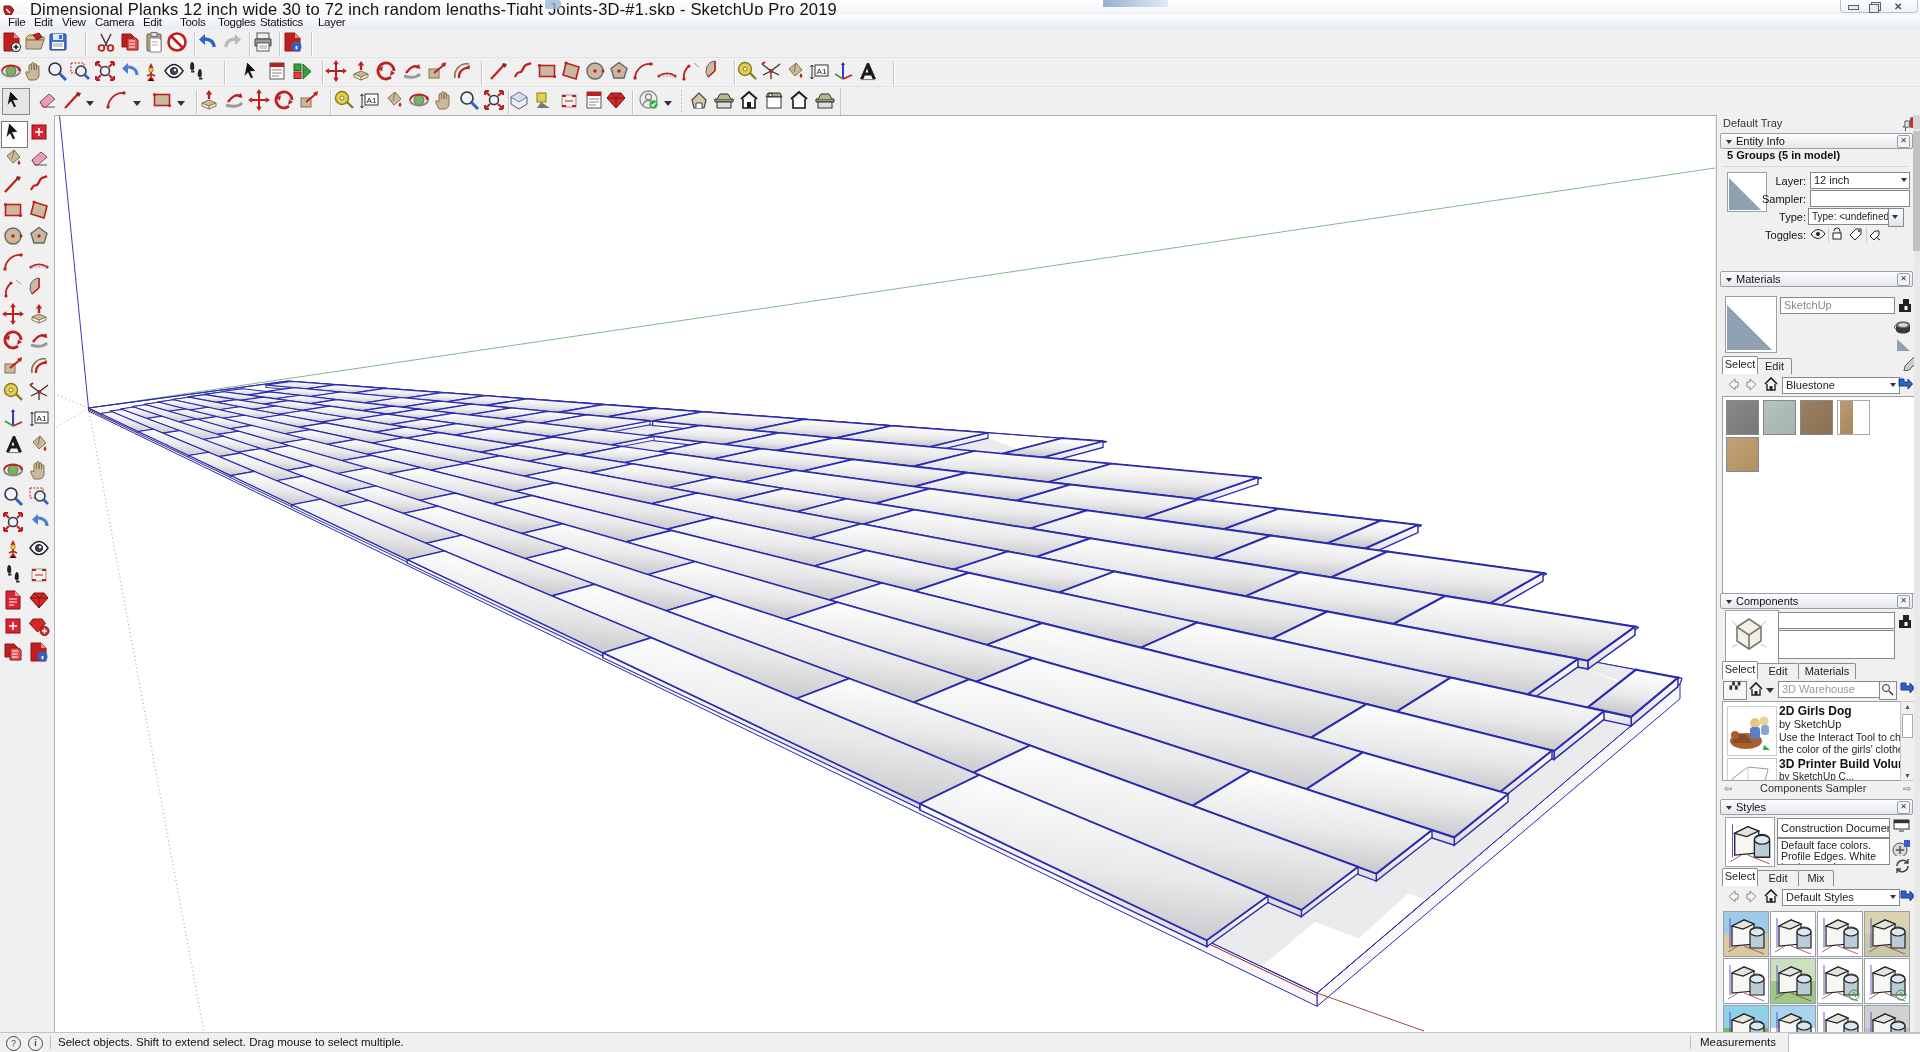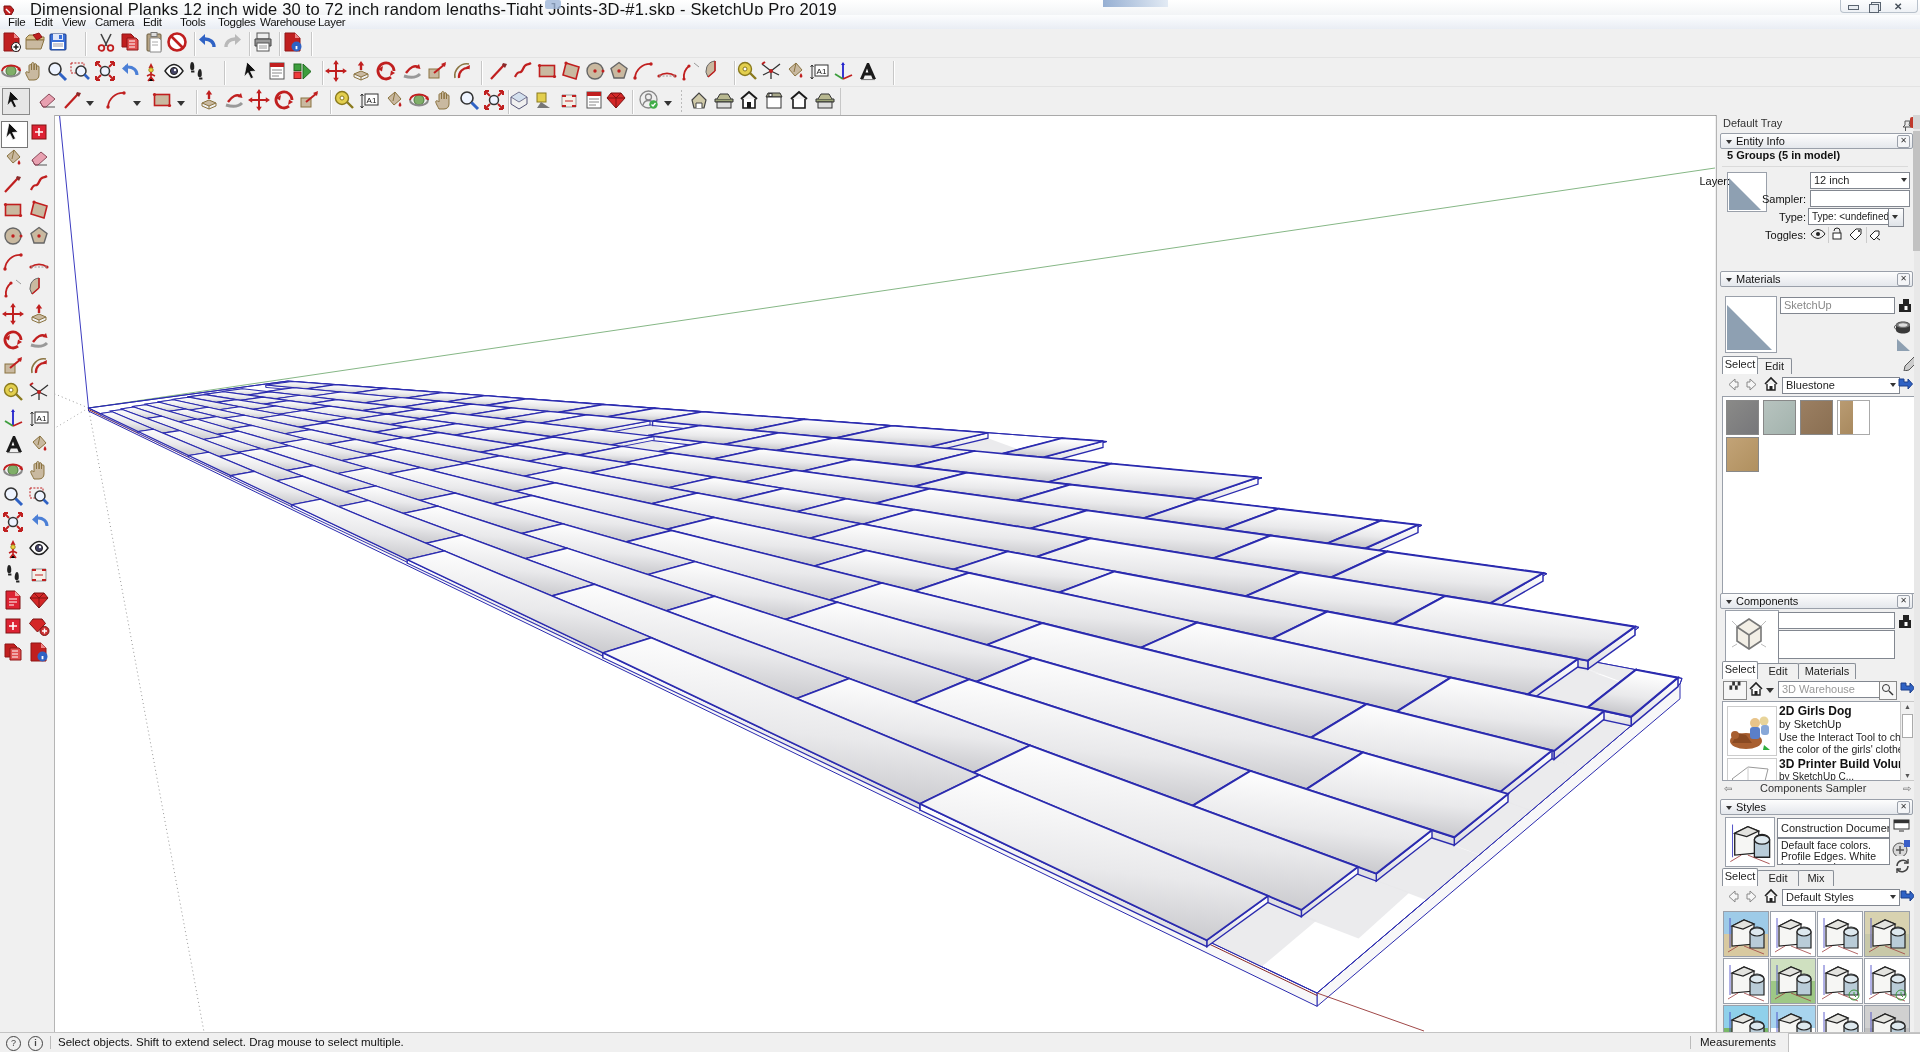--- a/index.html
+++ b/index.html
@@ -15,21 +15,21 @@
     <div class="abs" style="left:1894px;top:1px;font-size:10px;font-weight:bold;color:#454e58">✕</div>
   </div>
 <div class="abs" style="left:0;top:15px;width:1920px;height:14px;background:linear-gradient(#fcfdfe,#e9edf4);border-bottom:1px solid #d0d5dd">
     <div class="abs" style="left:8px;top:1px;font-size:11.5px;letter-spacing:-0.3px;color:#111">File</div>
     <div class="abs" style="left:34px;top:1px;font-size:11.5px;letter-spacing:-0.3px;color:#111">Edit</div>
     <div class="abs" style="left:62px;top:1px;font-size:11.5px;letter-spacing:-0.3px;color:#111">View</div>
     <div class="abs" style="left:95px;top:1px;font-size:11.5px;letter-spacing:-0.3px;color:#111">Camera</div>
     <div class="abs" style="left:143px;top:1px;font-size:11.5px;letter-spacing:-0.3px;color:#111">Edit</div>
     <div class="abs" style="left:180px;top:1px;font-size:11.5px;letter-spacing:-0.3px;color:#111">Tools</div>
     <div class="abs" style="left:218px;top:1px;font-size:11.5px;letter-spacing:-0.3px;color:#111">Toggles</div>
-    <div class="abs" style="left:260px;top:1px;font-size:11.5px;letter-spacing:-0.3px;color:#111">Warehouse</div>
+    <div class="abs" style="left:260px;top:1px;font-size:11.5px;letter-spacing:-0.3px;color:#111">Statistics</div>
     <div class="abs" style="left:318px;top:1px;font-size:11.5px;letter-spacing:-0.3px;color:#111">Layer</div>
   </div>
 <div class="abs" style="left:0;top:29px;width:1920px;height:86px;background:#f0f0f0;border-bottom:1px solid #9b9b9b">
     <div class="abs" style="left:0;top:28px;width:1920px;height:1px;background:#e3e3e3"></div>
     <div class="abs" style="left:0;top:57px;width:1920px;height:1px;background:#e3e3e3"></div>
     <div style="position:absolute;left:1px;top:2px;width:24px;height:24px"><svg width="22" height="22" viewBox="0 0 22 22">
         <path d="M3 2h10l5 5v13H3z" fill="#c01f1f" stroke="#8f1616"></path>
         <path d="M13 2l5 5h-5z" fill="#e88"></path>
         <circle cx="15" cy="16" r="4.5" fill="#fff" stroke="#222"></circle>
         <path d="M15 13.5v5M12.5 16h5" stroke="#222" stroke-width="1.6"></path>
@@ -1285,21 +1285,21 @@
         <path d="M5 1h5l-1 4 2 2H3l2-2zM5.5 7v4" fill="#e8e8e8" stroke="#555"></path>
       </svg></div>
     <div class="abs" style="left:193px;top:2px;width:11px;height:11px;background:#c0392b;border-radius:2px;color:#fff;font-size:8px;text-align:center;line-height:11px">✕</div>
   </div>
 <div class="panelhdr" style="top:133px"><span class="tri"></span>Entity Info<span class="phx">✕</span></div>
 <div class="abs" style="left:1727px;top:149px;font-size:11px;font-weight:bold;color:#111">5 Groups (5 in model)</div>
 <div class="abs" style="left:1722px;top:166px;width:186px;height:1px;background:#dadada"></div>
 <div class="abs" style="left:1727px;top:172px;width:38px;height:38px;background:#fff;border:1px solid #9aa0aa"><svg width="38" height="38">
       <path d="M1 5L33 37H1z" fill="#8ea0b2"></path>
     </svg></div>
-<div class="lbl" style="left:1664px;top:175px;width:66px">Layer:</div>
+<div class="lbl" style="left:1740px;top:175px;width:66px">Layer:</div>
 <div class="fld" style="left:1810px;top:172px;width:92px;height:13px">12 inch<span style="position:absolute;right:2px;top:5px;width:0;height:0;border-left:3.5px solid transparent;border-right:3.5px solid transparent;border-top:4px solid #333"></span></div>
 <div class="lbl" style="left:1740px;top:193px;width:66px">Sampler:</div>
 <div class="fld" style="left:1810px;top:190px;width:92px;height:13px"></div>
 <div class="lbl" style="left:1740px;top:211px;width:66px">Type:</div>
 <div class="fld" style="left:1808px;top:208px;width:78px;height:13px;white-space:nowrap;overflow:hidden;font-size:10px">Type: &lt;undefined&gt;</div>
 <div class="abs" style="left:1888px;top:208px;width:14px;height:17px;border:1px solid #828790;background:linear-gradient(#fefefe,#dfe3e8)">
     <span style="position:absolute;left:3px;top:6px;width:0;height:0;border-left:3.5px solid transparent;border-right:3.5px solid transparent;border-top:4px solid #333"></span>
   </div>
 <div class="lbl" style="left:1740px;top:229px;width:66px">Toggles:</div>
 <div class="abs" style="left:1810px;top:227px;width:18px;height:16px"><svg width="16" height="14" viewBox="0 0 16 14">

